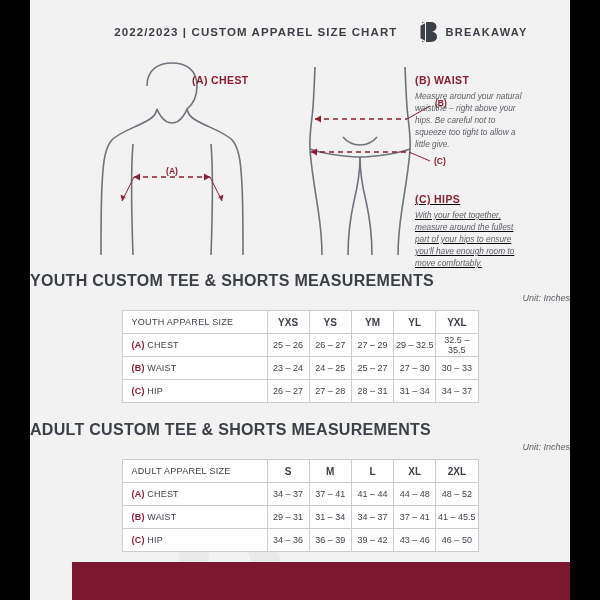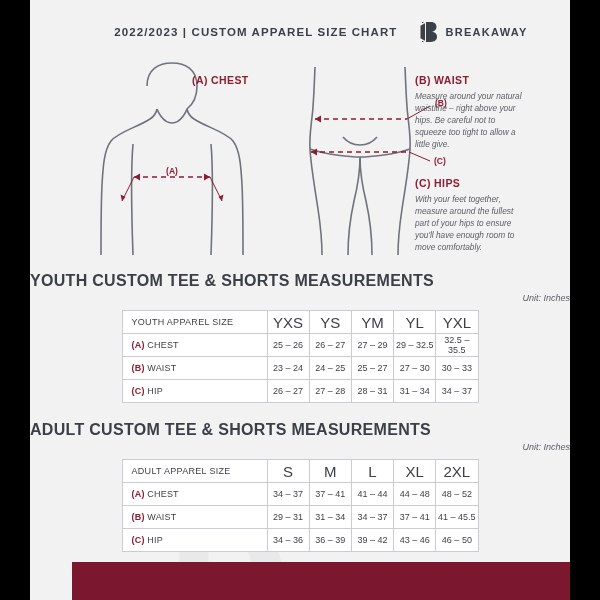--- a/index.html
+++ b/index.html
@@ -87,21 +87,21 @@
     margin-bottom: 4px;
   }
   .callout .c-body {
     color: #5d6068;
     font-size: 8.3px;
     line-height: 1.45;
     font-style: italic;
   }
   .chest-callout { left: 162px; top: 25px; width: 108px; }
   .waist-callout { left: 385px; top: 25px; width: 112px; }
-  .hips-callout  { left: 385px; top: 128px; width: 112px; }
+  .hips-callout  { left: 385px; top: 144px; width: 112px; text-decoration: underline; }
 
   .svg-layer {
     position: absolute;
     left: 0; top: 0;
     width: 540px; height: 215px;
   }
 
   .section-title {
     position: relative;
     z-index: 2;
@@ -141,22 +141,22 @@
     padding: 0;
   }
   table.sizes th.rowhead, table.sizes td.rowhead {
     text-align: left;
     padding-left: 9px;
     width: 135px;
     font-weight: normal;
     letter-spacing: 0.2px;
   }
   table.sizes th {
-    font-weight: normal;
-    font-size: 15px;
+    font-weight: bold;
+    font-size: 10px;
   }
   table.sizes th.rowhead {
     font-weight: normal;
     font-size: 9px;
     letter-spacing: 0.3px;
   }
   .lbl {
     color: #8c1d33;
     font-weight: bold;
   }

